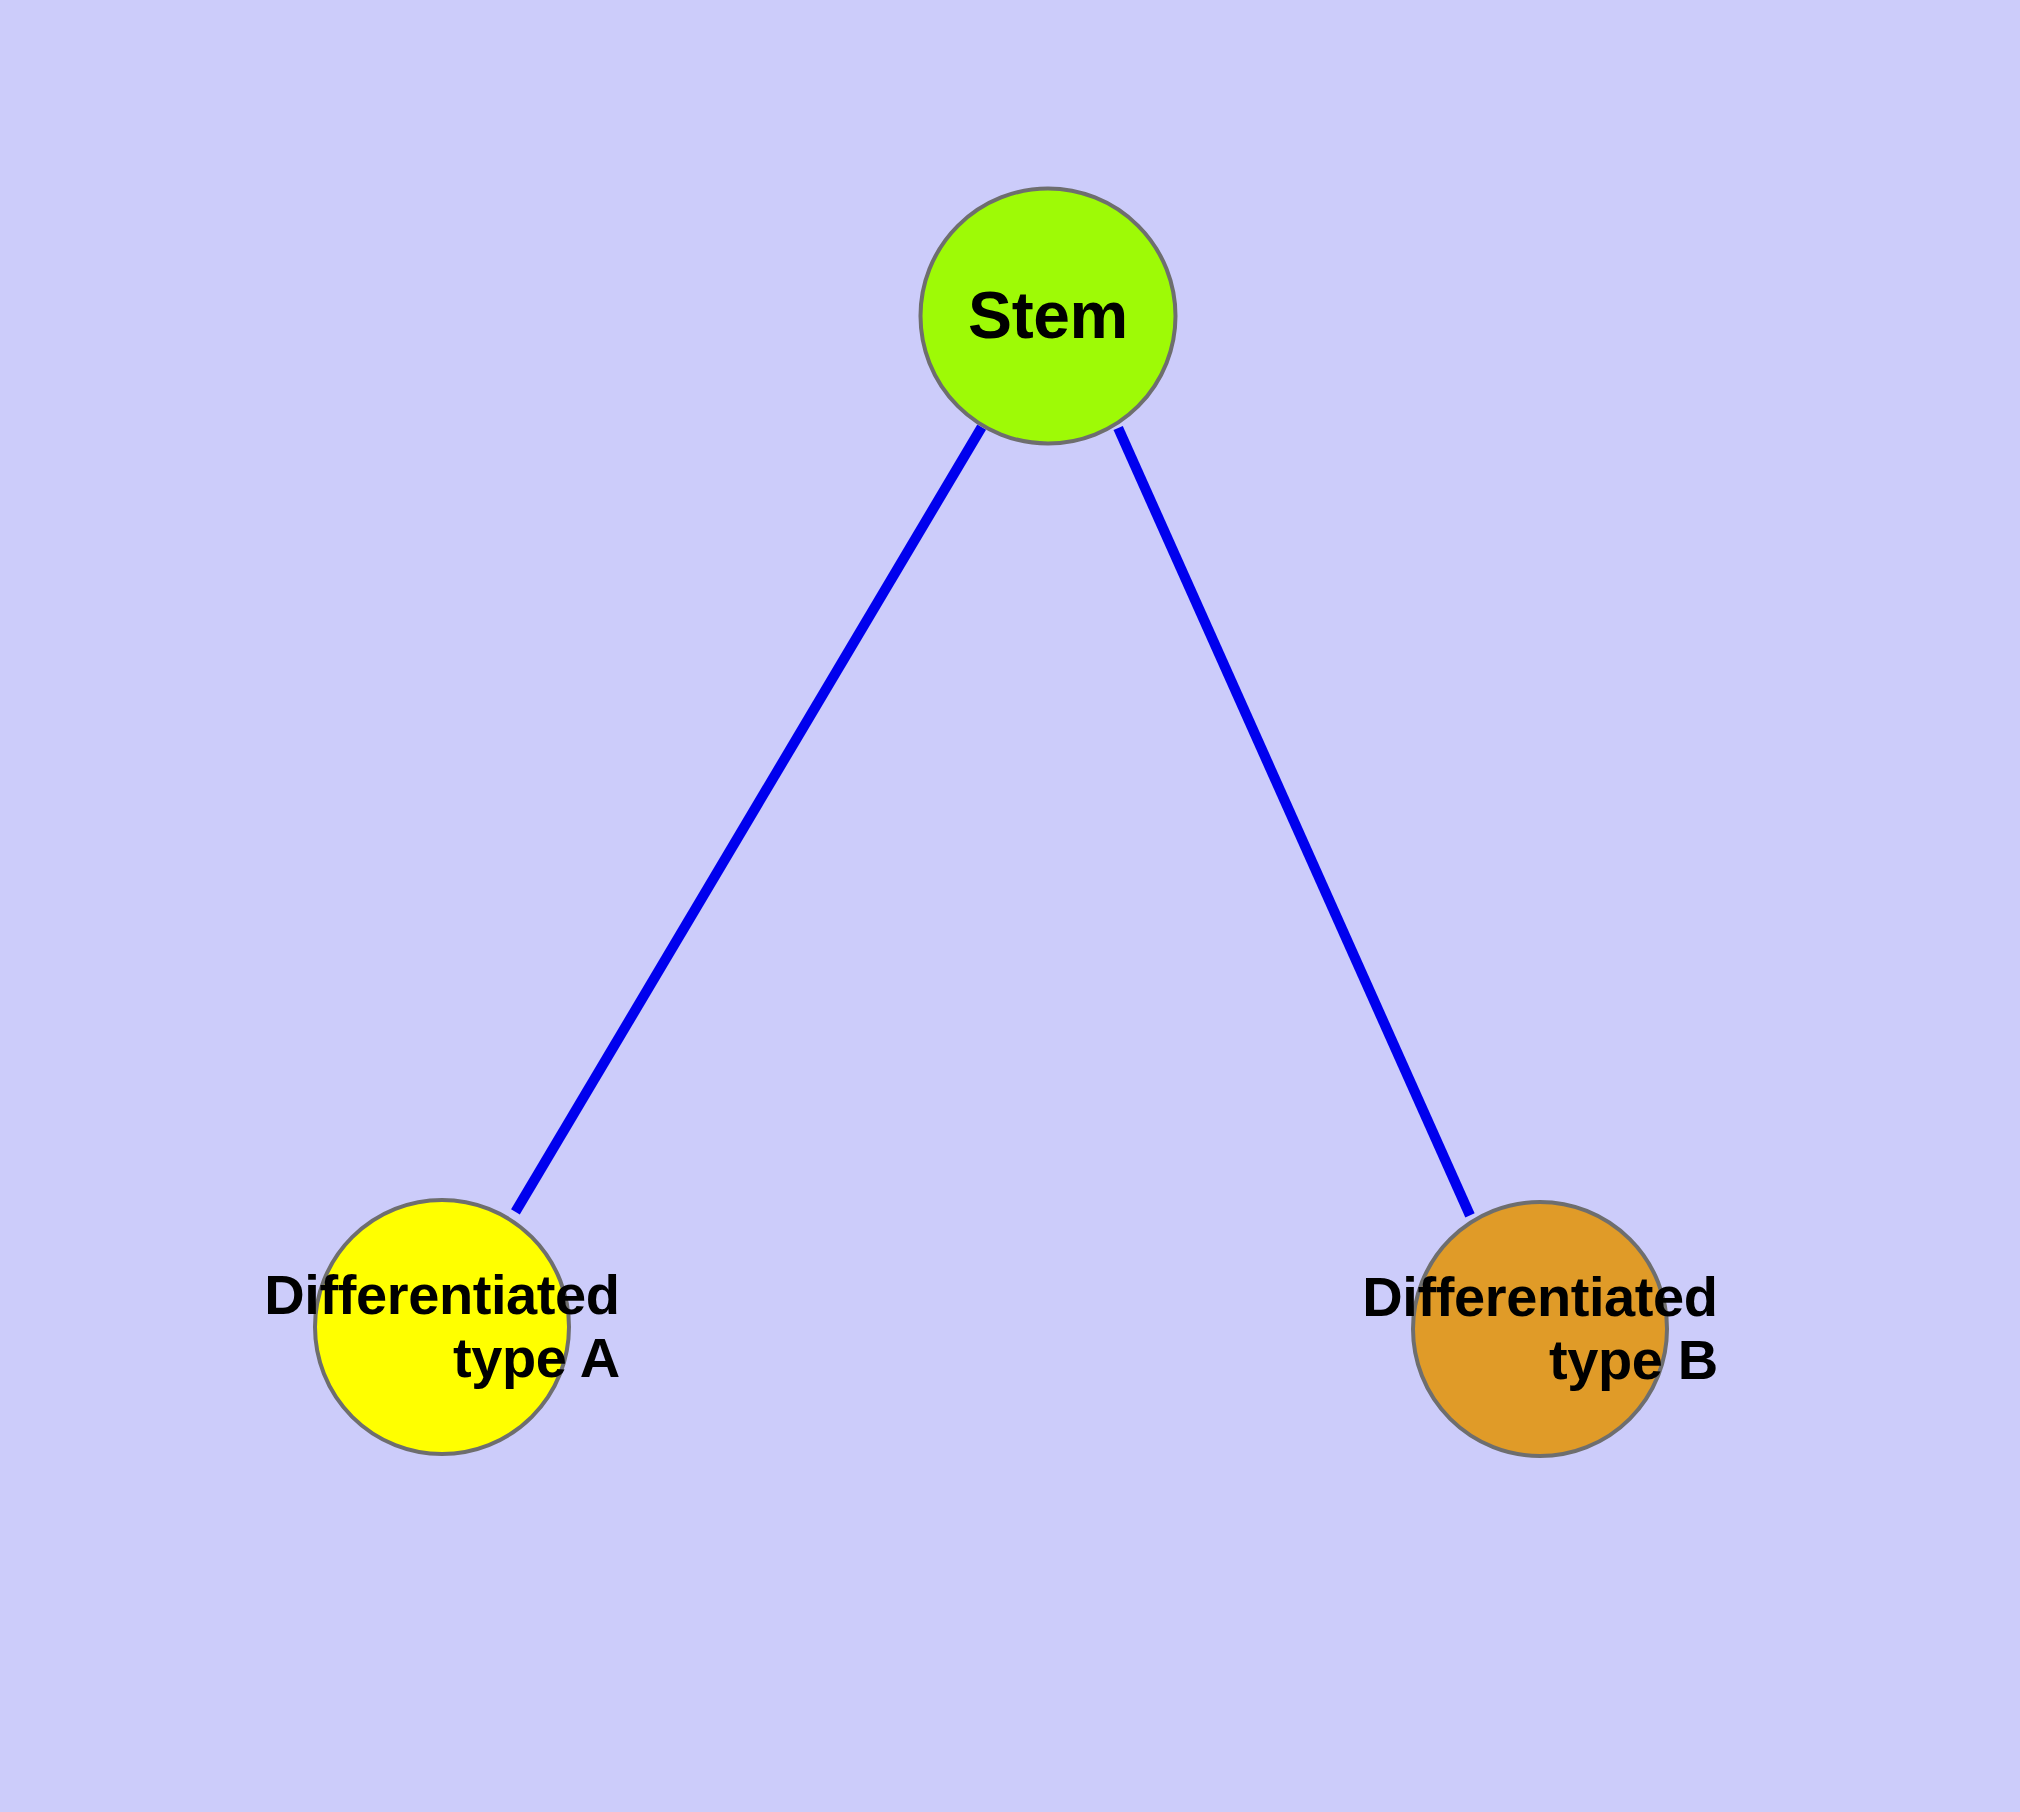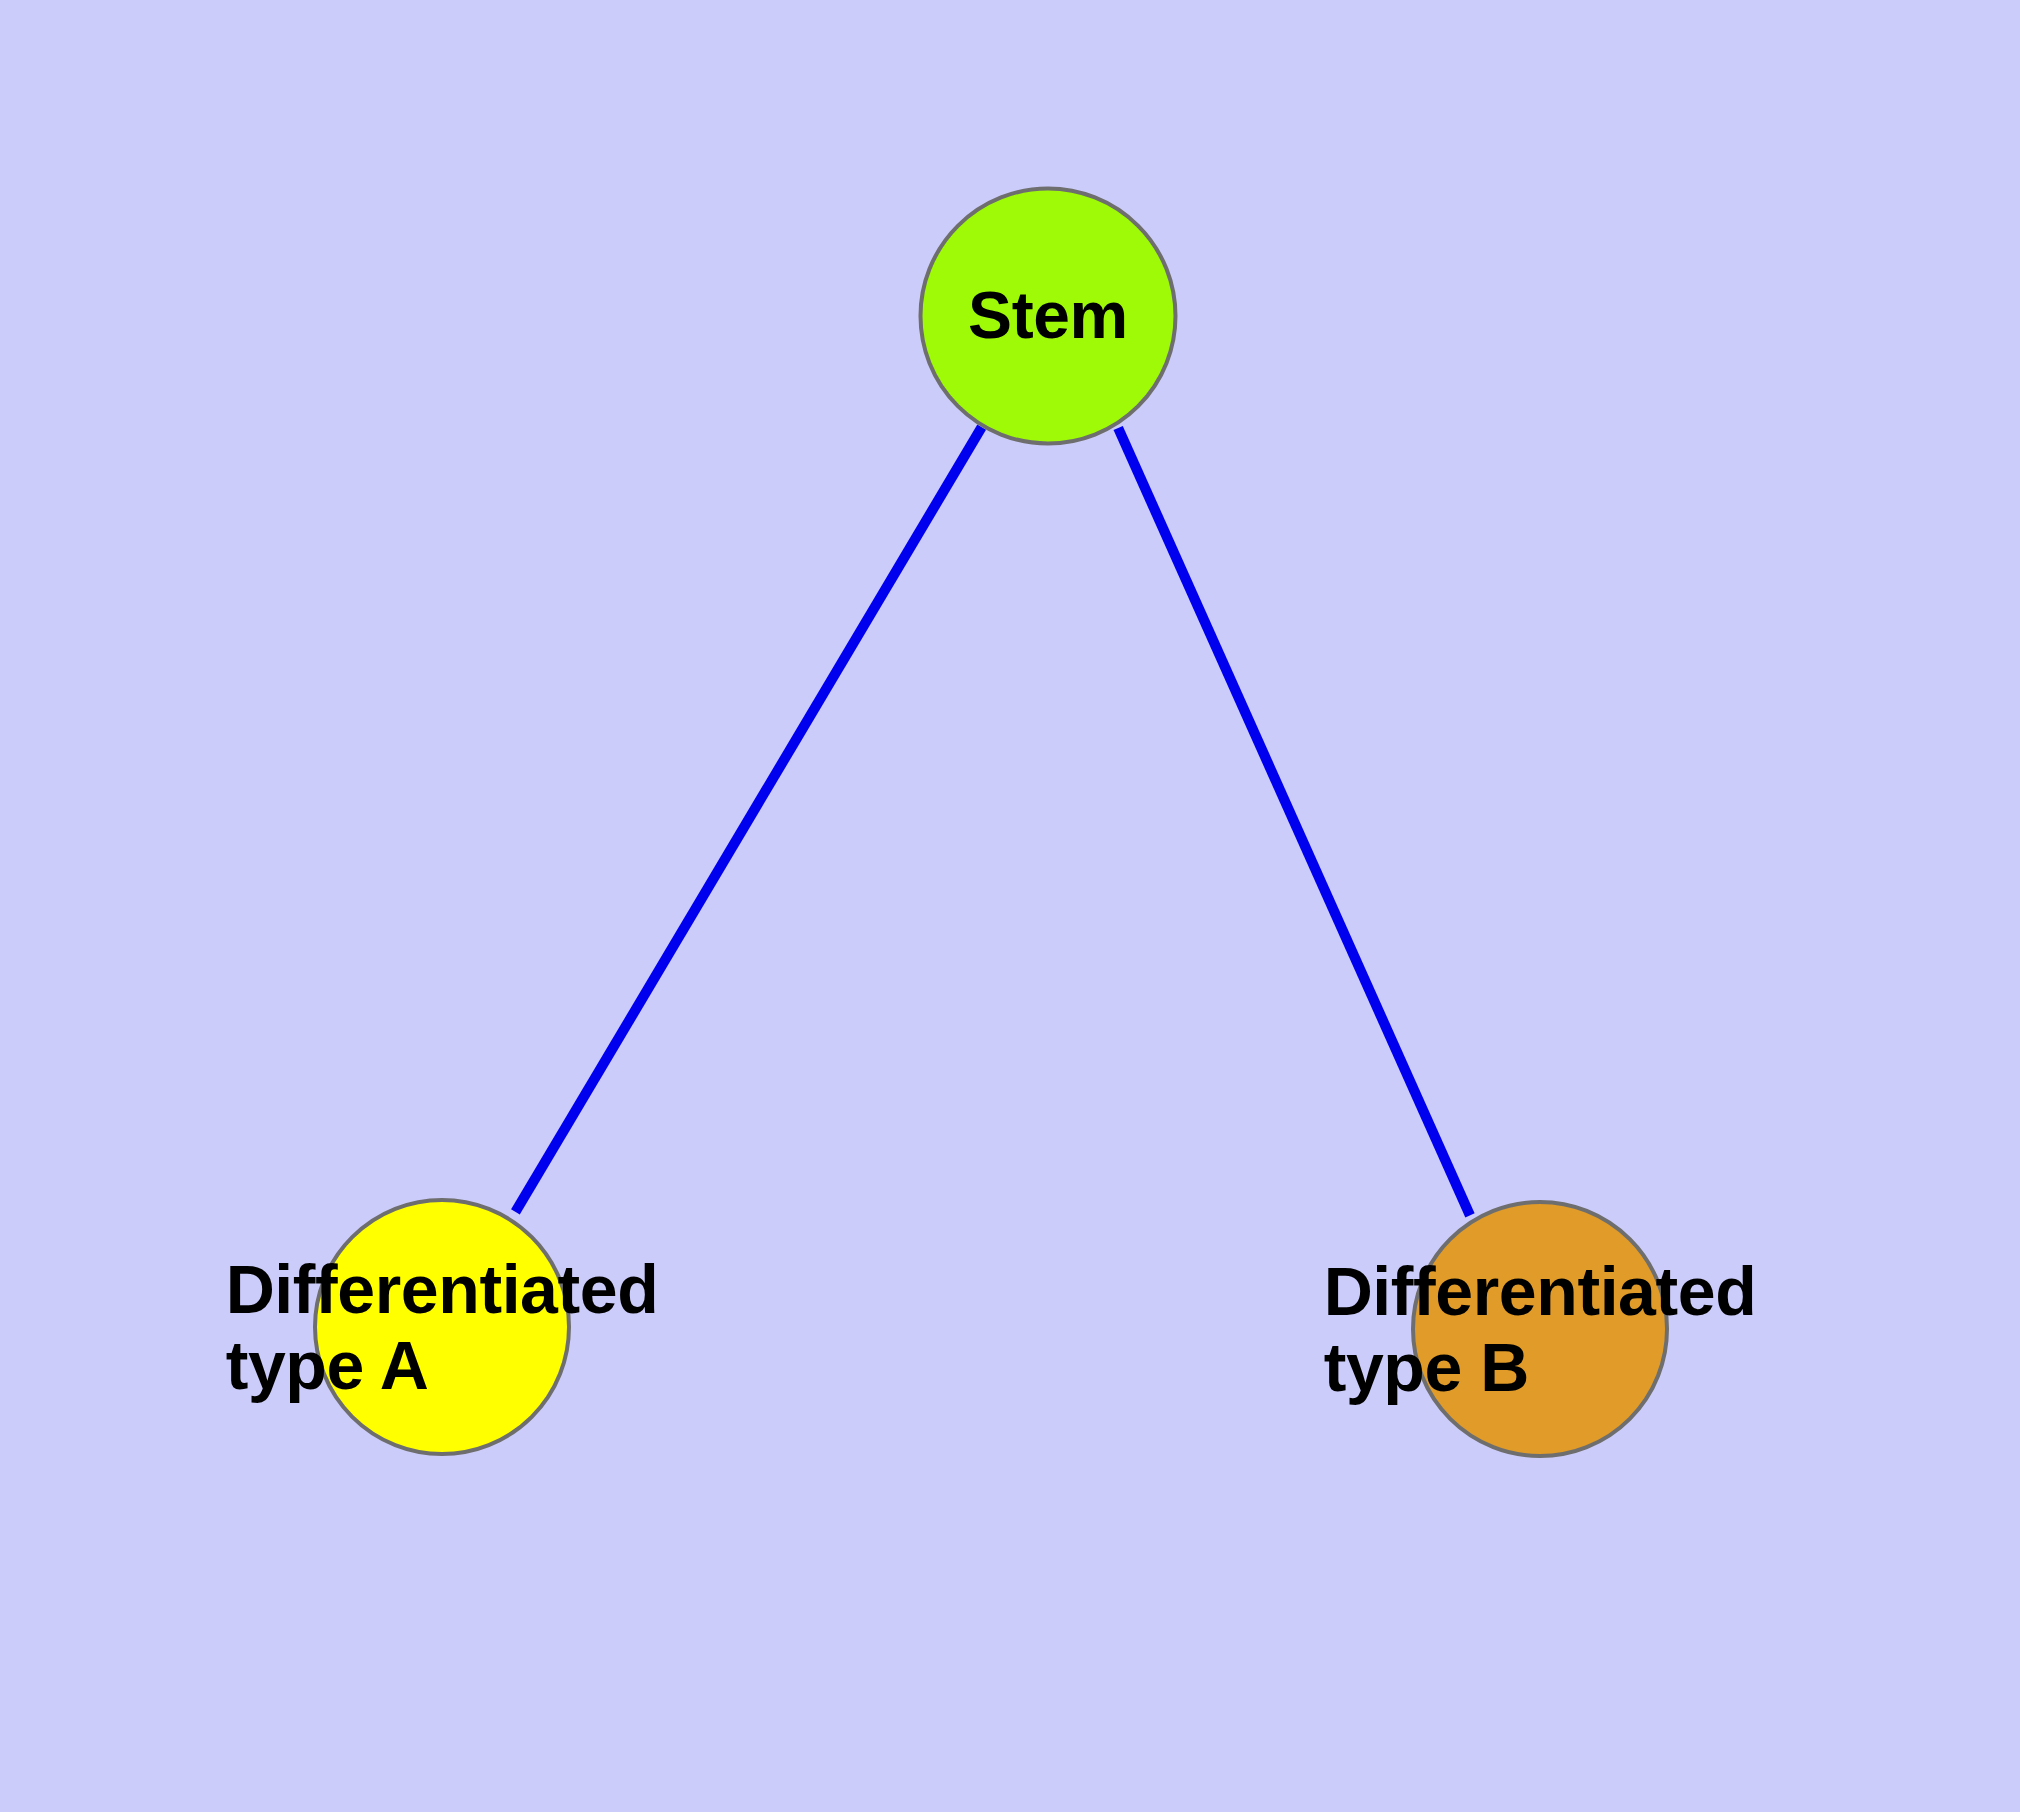--- a/index.html
+++ b/index.html
@@ -37,28 +37,28 @@
     border-radius: 50%;
     box-sizing: border-box;
     border: 4.2px solid #6e6e6e;
     transform: translate(-50%, -50%);
   }
   .node-label {
     position: absolute;
     transform: translate(-50%, -50%);
     color: #000000;
     font-weight: bold;
-    text-align: left;
+    text-align: right;
     white-space: pre;
     line-height: 1.12;
     letter-spacing: -0.4px;
     pointer-events: none;
   }
   .label-stem { font-size: 66px; }
-  .label-wide { font-size: 68px; }
+  .label-wide { font-size: 56px; }
 </style>
 </head>
 <body>
 
 <div id="canvas" style="width: 2021px; height: 1812px;">
 
   <div id="bg-layer" style="background: rgb(204, 204, 250);"></div>
 
   <svg id="edge-layer" viewBox="0 0 2384 2138" preserveAspectRatio="none">
     <line class="graph-edge" x1="1158" y1="504" x2="608" y2="1430" stroke="#0000ee" stroke-width="12"></line>

